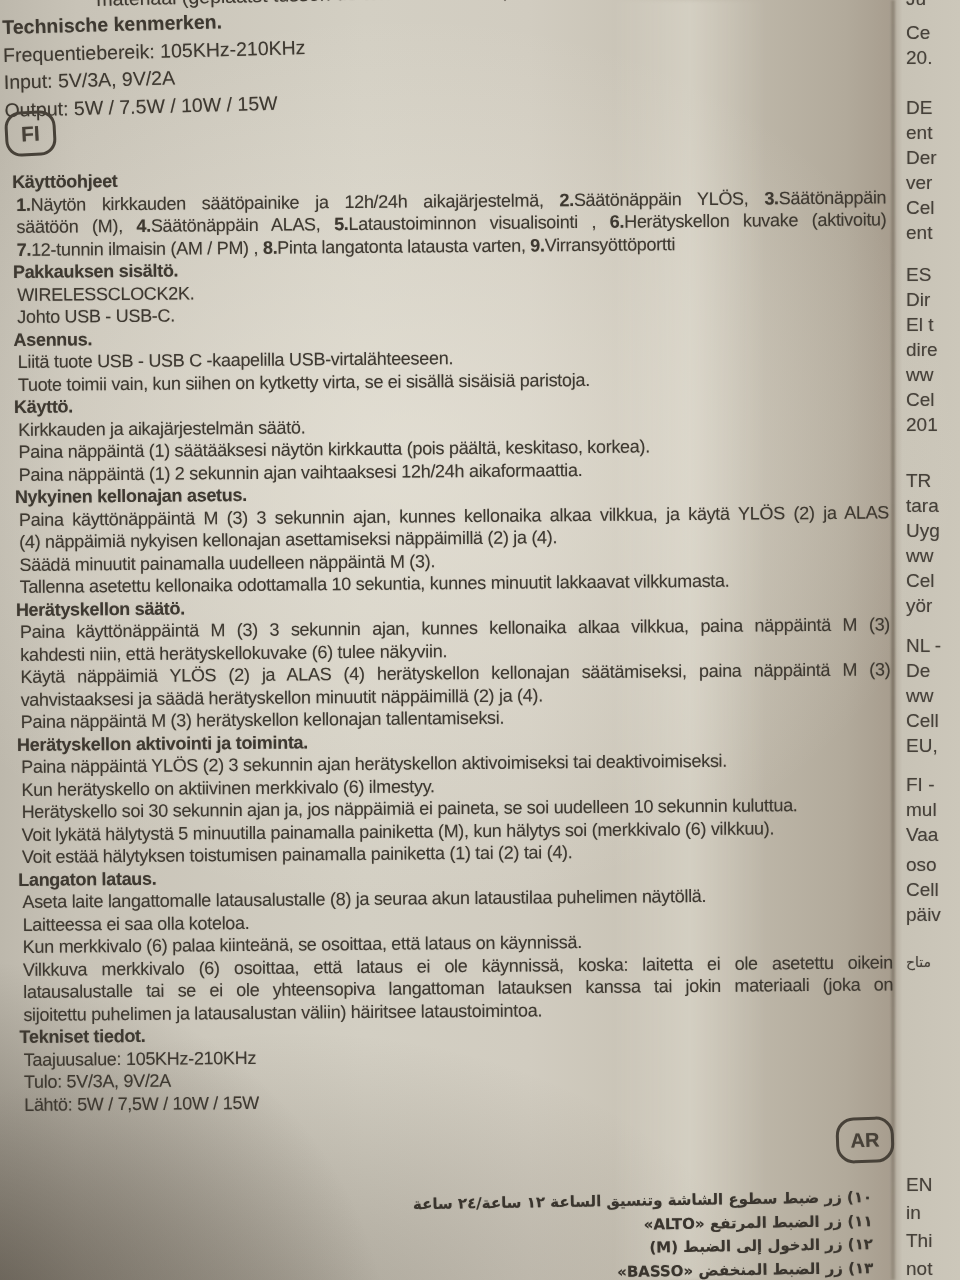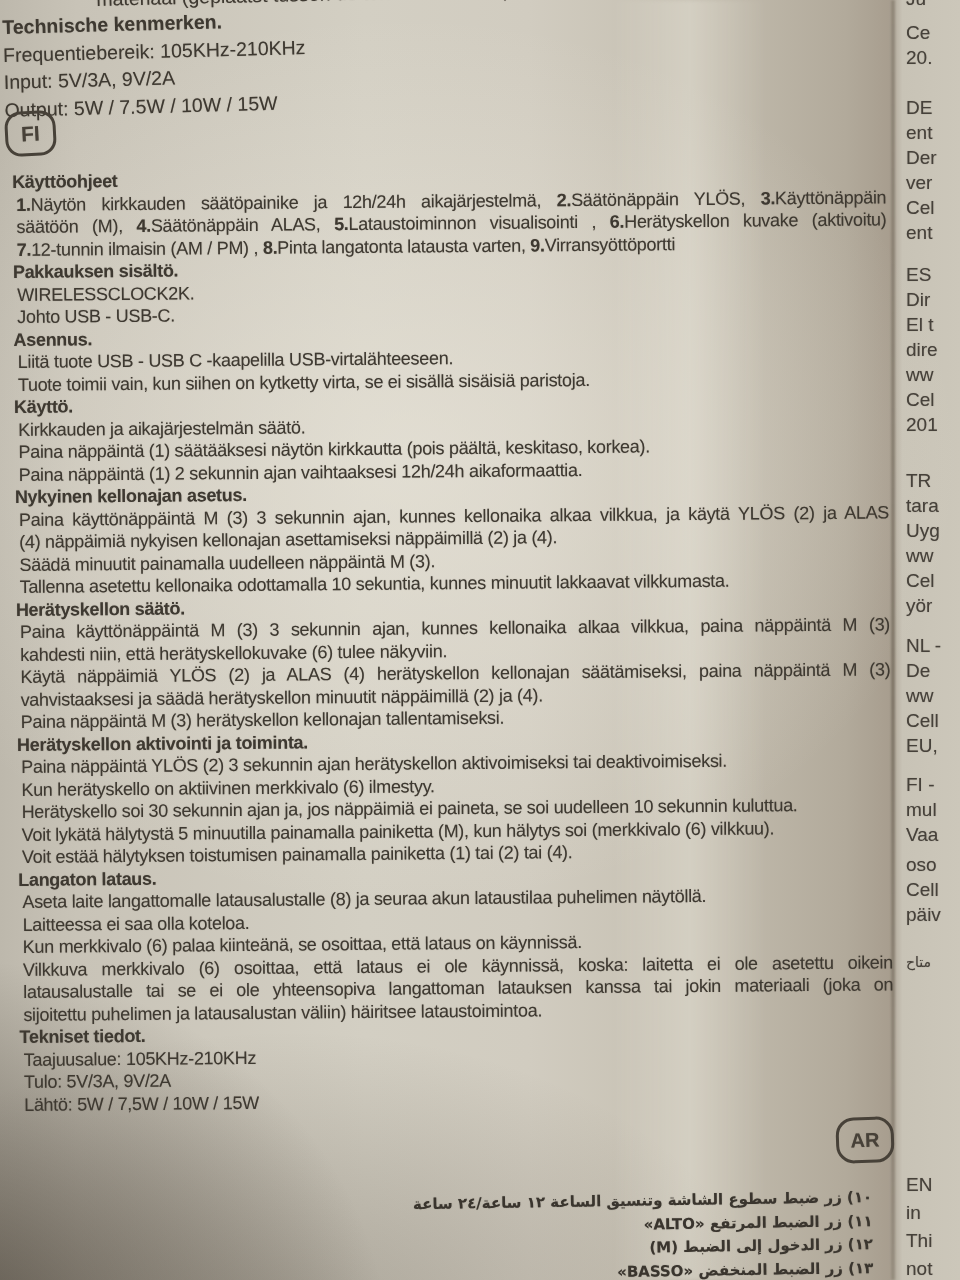--- a/index.html
+++ b/index.html
@@ -64,21 +64,21 @@
       <div class="line b">Technische kenmerken.</div>
       <div class="line">Frequentiebereik: 105KHz-210KHz</div>
       <div class="line">Input: 5V/3A, 9V/2A</div>
       <div class="line">Output: 5W / 7.5W / 10W / 15W</div>
     </div>
 
   <div class="badge badge-fi">FI</div>
 
   <div class="fin">
       <div class="line b">Käyttöohjeet</div>
-      <div class="line j"><span class="b">1.</span><span>Näytön kirkkauden säätöpainike ja 12h/24h aikajärjestelmä, </span><span class="b">2.</span><span>Säätönäppäin YLÖS, </span><span class="b">3.</span><span>Käyttönäppäin</span></div>
+      <div class="line j"><span class="b">1.</span><span>Näytön kirkkauden säätöpainike ja 12h/24h aikajärjestelmä, </span><span class="b">2.</span><span>Säätönäppäin YLÖS, </span><span class="b">3.</span><span>Säätönäppäin</span></div>
       <div class="line j"><span>säätöön (M), </span><span class="b">4.</span><span>Säätönäppäin ALAS, </span><span class="b">5.</span><span>Lataustoiminnon visualisointi , </span><span class="b">6.</span><span>Herätyskellon kuvake (aktivoitu)</span></div>
       <div class="line"><span class="b">7.</span><span>12-tunnin ilmaisin (AM / PM) , </span><span class="b">8.</span><span>Pinta langatonta latausta varten, </span><span class="b">9.</span><span>Virransyöttöportti</span></div>
       <div class="line b">Pakkauksen sisältö.</div>
       <div class="line">WIRELESSCLOCK2K.</div>
       <div class="line">Johto USB - USB-C.</div>
       <div class="line b">Asennus.</div>
       <div class="line">Liitä tuote USB - USB C -kaapelilla USB-virtalähteeseen.</div>
       <div class="line">Tuote toimii vain, kun siihen on kytketty virta, se ei sisällä sisäisiä paristoja.</div>
       <div class="line b">Käyttö.</div>
       <div class="line">Kirkkauden ja aikajärjestelmän säätö.</div>

